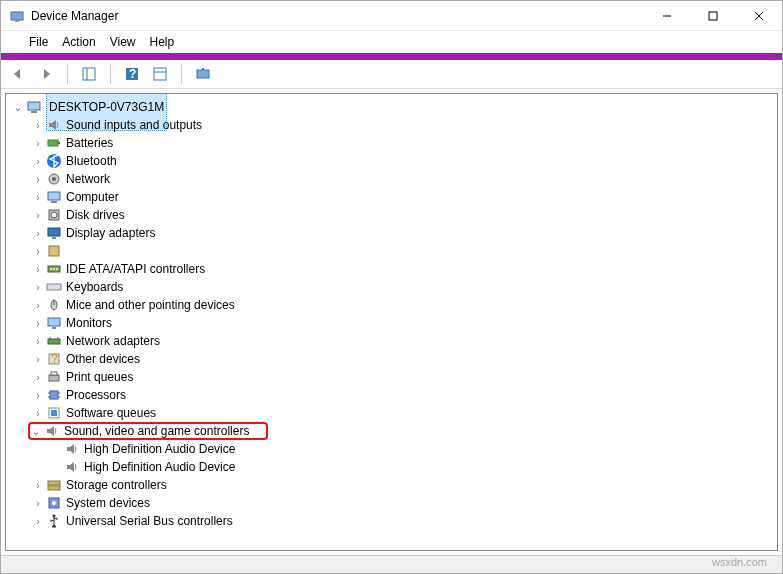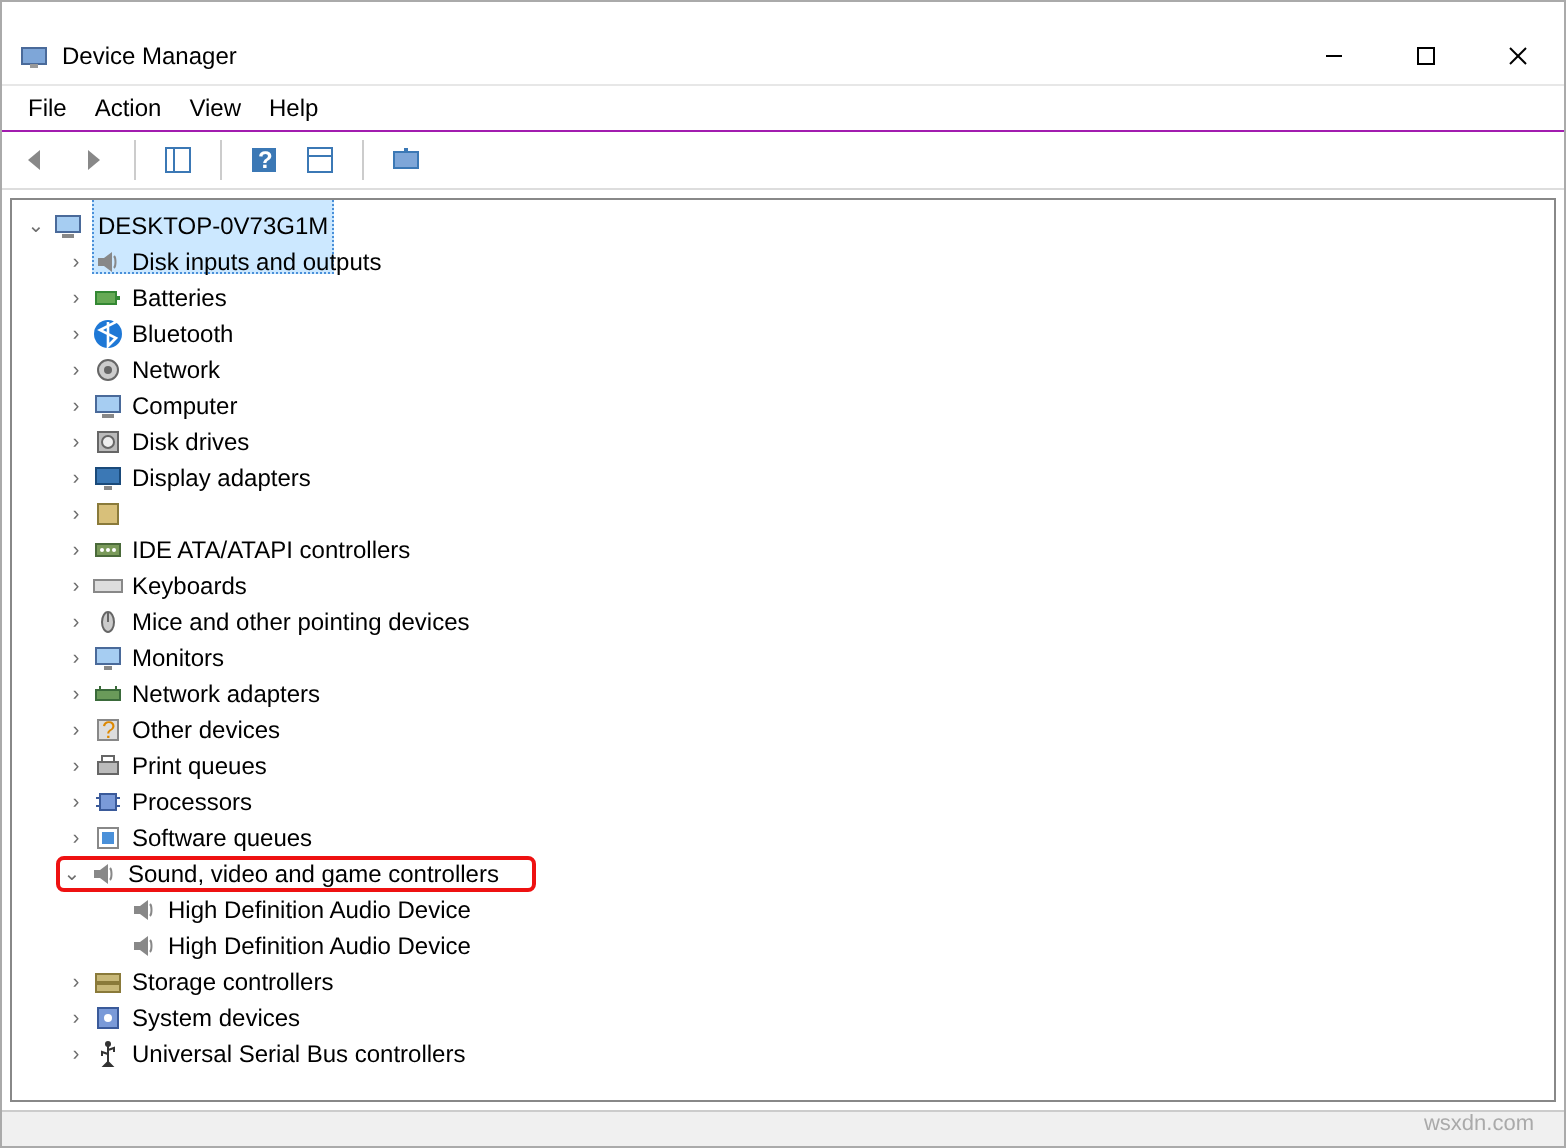--- a/index.html
+++ b/index.html
@@ -1,22 +1,22 @@
 <!DOCTYPE html>
 <html><head>
 <meta charset="utf-8">
 <style>
 * { box-sizing: border-box; margin: 0; padding: 0; font-family: "Segoe UI", Tahoma, sans-serif; font-size: 12px; }
 body { background: #fff; }
 .window { width: 783px; height: 574px; border: 1px solid #aaa; display: flex; flex-direction: column; background: #fff; }
-.titlebar { height: 30px; display: flex; align-items: center; padding: 0 0 0 8px; border-bottom: 1px solid #e7e7e7; margin-top: 12px; }
+.titlebar { height: 30px; display: flex; align-items: center; padding: 0 0 0 8px; border-bottom: 1px solid #e7e7e7; }
 .titlebar-icon { width: 16px; height: 16px; margin-right: 6px; display: flex; align-items: center; justify-content: center; }
 .titlebar-text { flex: 1; font-size: 12px; }
 .win-btn { width: 46px; height: 30px; display: flex; align-items: center; justify-content: center; }
-.menubar { display: flex; gap: 14px; padding: 4px 13px; border-bottom: 1px solid #a21caf; }
+.menubar { display: flex; gap: 14px; padding: 4px 28px; border-bottom: 7px solid #a21caf; }
 .menubar span { font-size: 12px; cursor: default; }
 .toolbar { display: flex; gap: 6px; padding: 3px 6px; border-bottom: 1px solid #ddd; align-items: center; }
 .tool { width: 22px; height: 22px; display: flex; align-items: center; justify-content: center; border: 1px solid transparent; }
 .tool svg { width: 16px; height: 16px; }
 .content { flex: 1; overflow: auto; padding: 4px 2px; border: 1px solid #888; margin: 4px; }
 .tree-row { display: flex; align-items: center; height: 18px; padding: 0 4px; white-space: nowrap; cursor: default; }
 .arrow { width: 12px; display: inline-flex; justify-content: center; color: #6e6e6e; font-size: 10px; }
 .dev-icon { width: 16px; height: 16px; margin: 0 4px 0 2px; display: inline-flex; align-items: center; justify-content: center; }
 .dev-icon svg { width: 16px; height: 16px; }
 .label { font-size: 12px; }
@@ -118,21 +118,21 @@
     </div>
     <div id="tree-body">
         <div class="tree-row lvl1">
           <span class="arrow">›</span>
           <span class="dev-icon">
             <svg viewBox="0 0 16 16">
               <path d="M3 6h3l4-3v10l-4-3H3z" fill="#888"></path>
               <path d="M11 5c1 1 1 5 0 6" stroke="#888" fill="none"></path>
             </svg>
           </span>
-          <span class="label">Disk inputs and outputs</span>
+          <span class="label">Sound inputs and outputs</span>
         </div>
         <div class="tree-row lvl1">
           <span class="arrow">›</span>
           <span class="dev-icon">
             <svg viewBox="0 0 16 16">
               <rect x="2" y="5" width="10" height="6" fill="#6a5" stroke="#383"></rect>
               <rect x="12" y="7" width="2" height="2" fill="#383"></rect>
             </svg>
           </span>
           <span class="label">Batteries</span>

